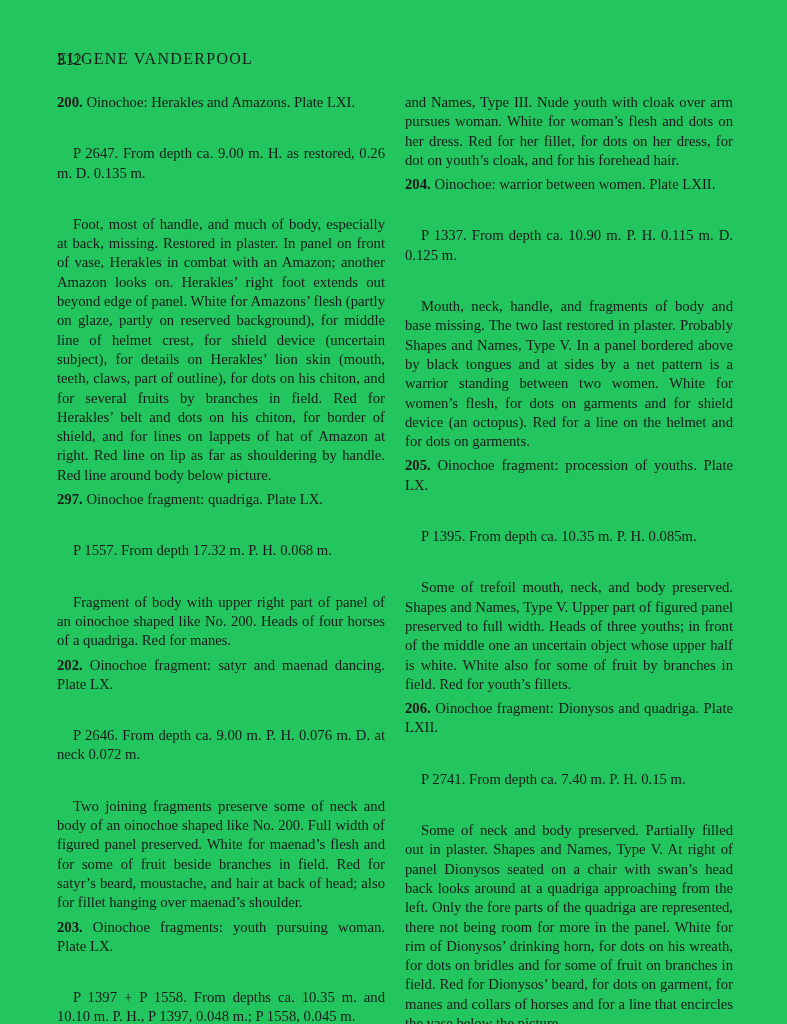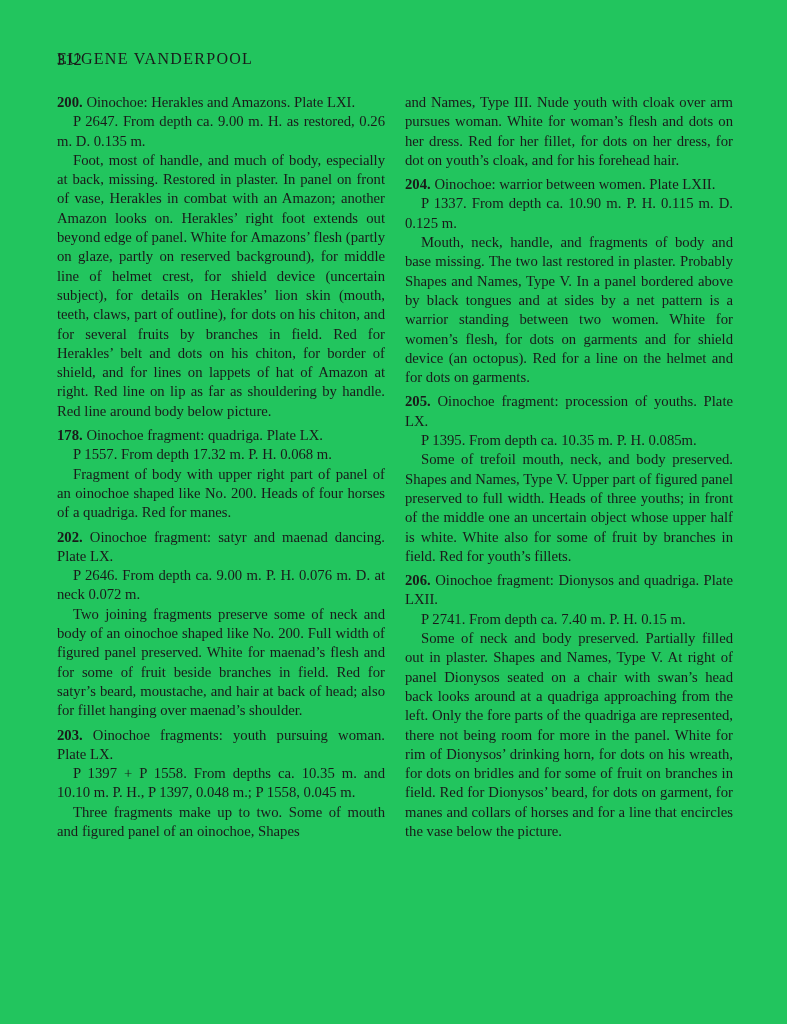--- a/index.html
+++ b/index.html
@@ -46,38 +46,38 @@
   .col {
     width: 328px;
     flex: 0 0 328px;
     text-align: justify;
     font-size: 14.7px;
     line-height: 19.3px;
   }
   .block { margin: 0; }
   .entry-heading { margin-top: 5px; }
   .col .entry-heading:first-child { margin-top: 0; }
-  .indent { text-indent: 16px; }
+  .indent { text-indent: 16px; margin-top: 32px; }
   .b { font-weight: bold; }
   .i { }
 </style>
 </head>
 <body>
 
 <div class="page">
   <header class="running-header">
     <span class="pagenum">312</span>
     <span class="running-head">EUGENE VANDERPOOL</span>
   </header>
   <main class="columns">
     <section class="col">
         <p class="block entry-heading"><span class="b">200.</span>  Oinochoe:  Herakles and Amazons.  Plate LXI.</p>
         <p class="block catalog-line indent">P 2647.  From depth <span class="i">ca.</span> 9.00 m.  H. as restored, 0.26 m.  D. 0.135 m.</p>
         <p class="block description indent">Foot, most of handle, and much of body, especially at back, missing.  Restored in plaster.  In panel on front of vase, Herakles in combat with an Amazon; another Amazon looks on.  Herakles’ right foot extends out beyond edge of panel.  White for Amazons’ flesh (partly on glaze, partly on reserved background), for middle line of helmet crest, for shield device (uncertain subject), for details on Herakles’ lion skin (mouth, teeth, claws, part of outline), for dots on his chiton, and for several fruits by branches in field.  Red for Herakles’ belt and dots on his chiton, for border of shield, and for lines on lappets of hat of Amazon at right.  Red line on lip as far as shouldering by handle.  Red line around body below picture.</p>
-        <p class="block entry-heading"><span class="b">178.</span>  Oinochoe fragment:  quadriga.  Plate LX.</p>
+        <p class="block entry-heading"><span class="b">297.</span>  Oinochoe fragment:  quadriga.  Plate LX.</p>
         <p class="block catalog-line indent">P 1557.  From depth 17.32 m.  P. H. 0.068 m.</p>
         <p class="block description indent">Fragment of body with upper right part of panel of an oinochoe shaped like No. 200.  Heads of four horses of a quadriga.  Red for manes.</p>
         <p class="block entry-heading"><span class="b">202.</span>  Oinochoe fragment:  satyr and maenad dancing.  Plate LX.</p>
         <p class="block catalog-line indent">P 2646.  From depth <span class="i">ca.</span> 9.00 m.  P. H. 0.076 m.  D. at neck 0.072 m.</p>
         <p class="block description indent">Two joining fragments preserve some of neck and body of an oinochoe shaped like No. 200.  Full width of figured panel preserved.  White for maenad’s flesh and for some of fruit beside branches in field.  Red for satyr’s beard, moustache, and hair at back of head; also for fillet hanging over maenad’s shoulder.</p>
         <p class="block entry-heading"><span class="b">203.</span>  Oinochoe fragments:  youth pursuing woman.  Plate LX.</p>
         <p class="block catalog-line indent">P 1397 + P 1558.  From depths <span class="i">ca.</span> 10.35 m. and 10.10 m.  P. H., P 1397, 0.048 m.; P 1558, 0.045 m.</p>
         <p class="block description indent">Three fragments make up to two.  Some of mouth and figured panel of an oinochoe, <span class="i">Shapes</span></p>
       </section>
     <section class="col">

